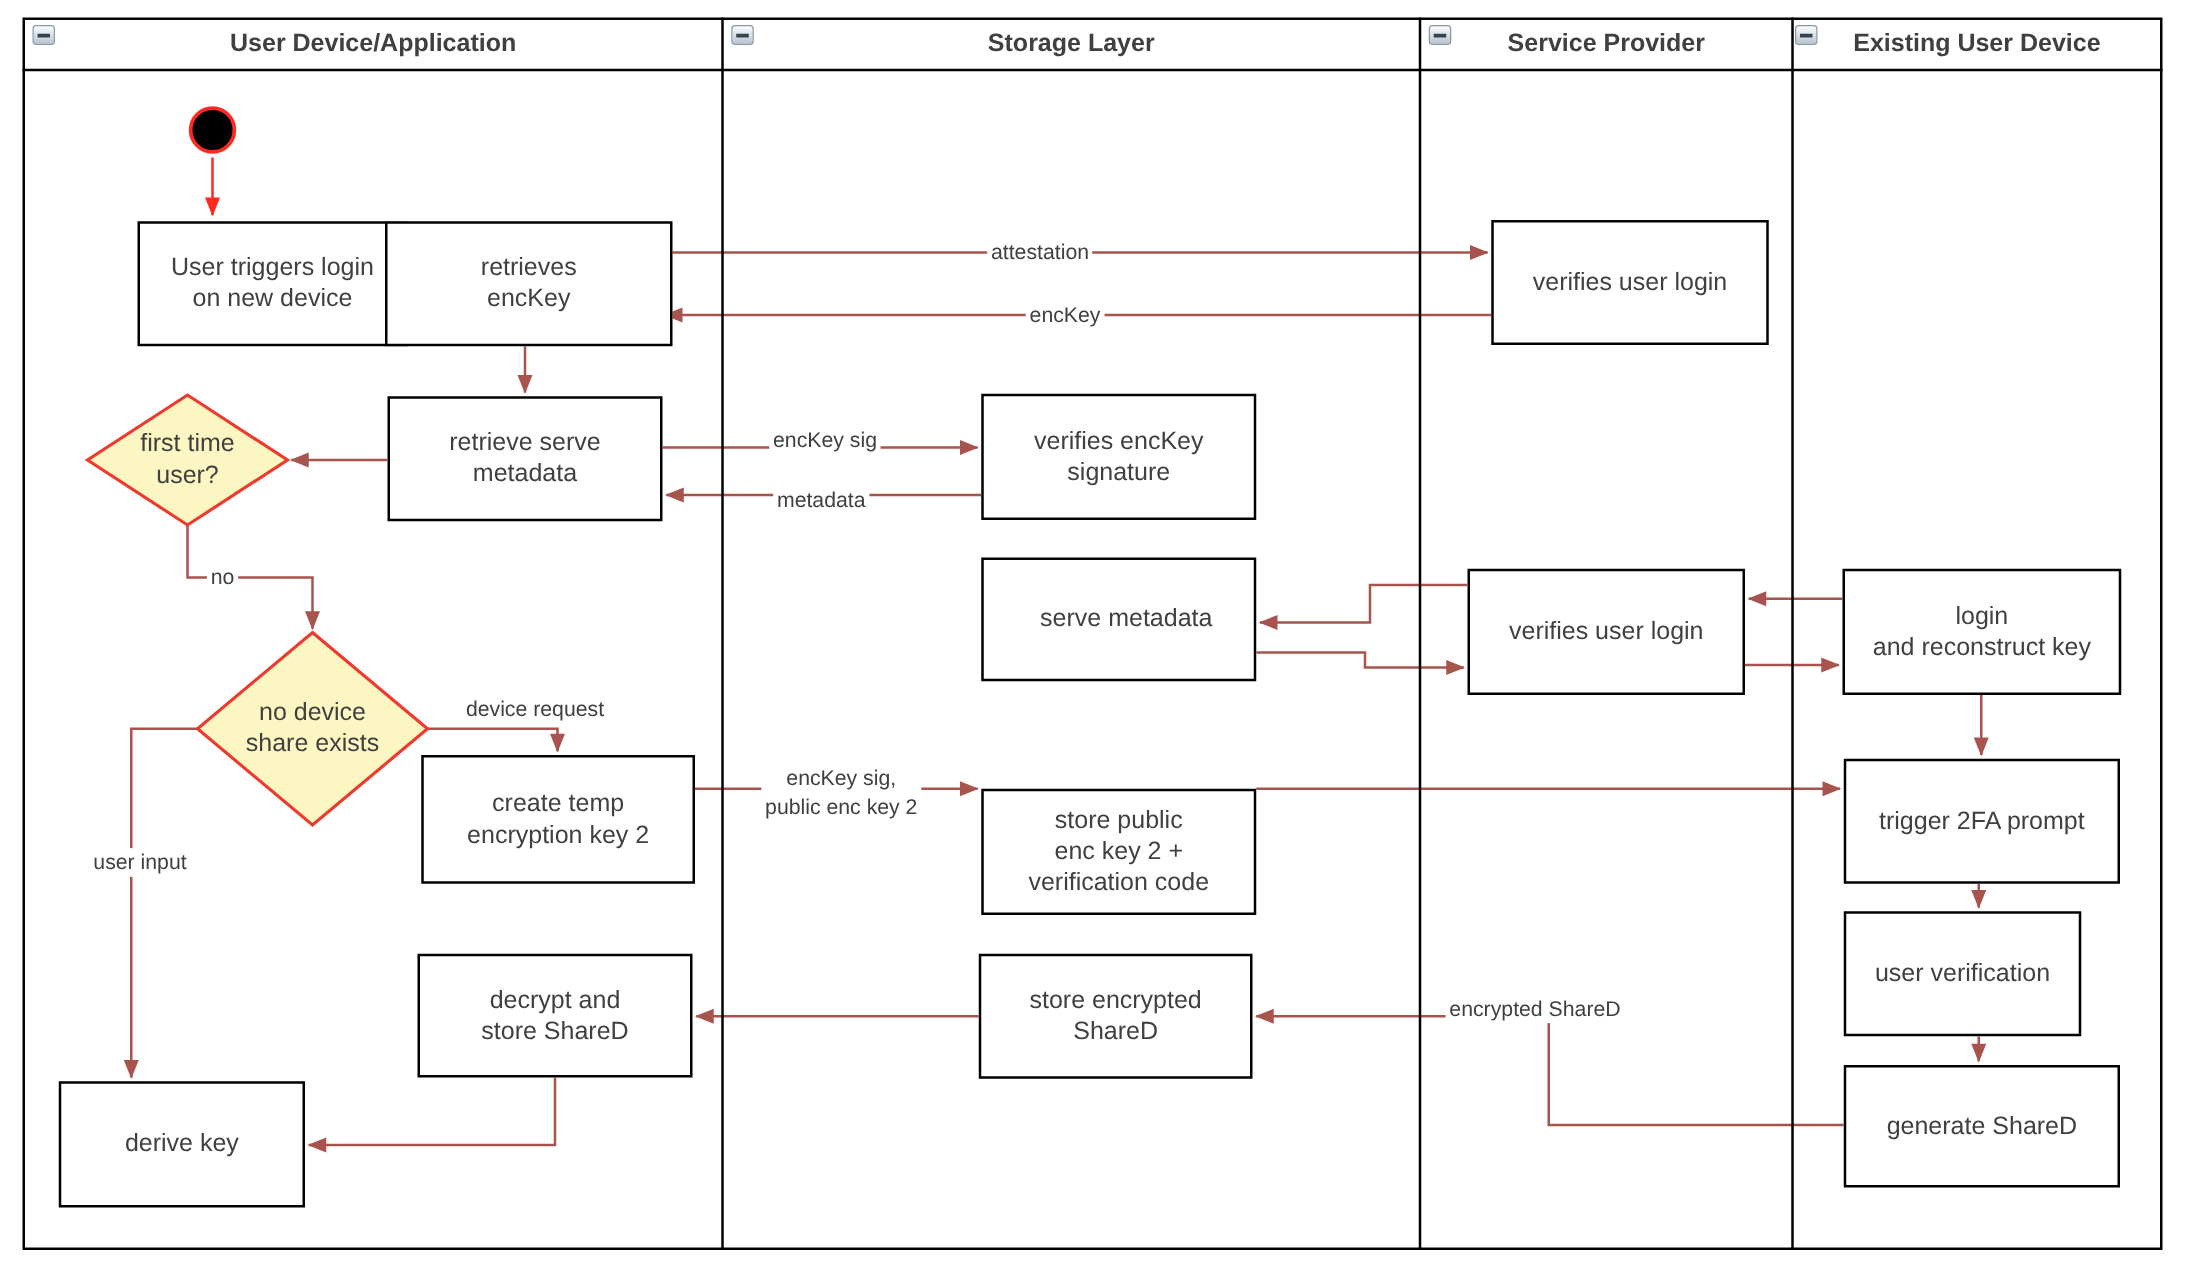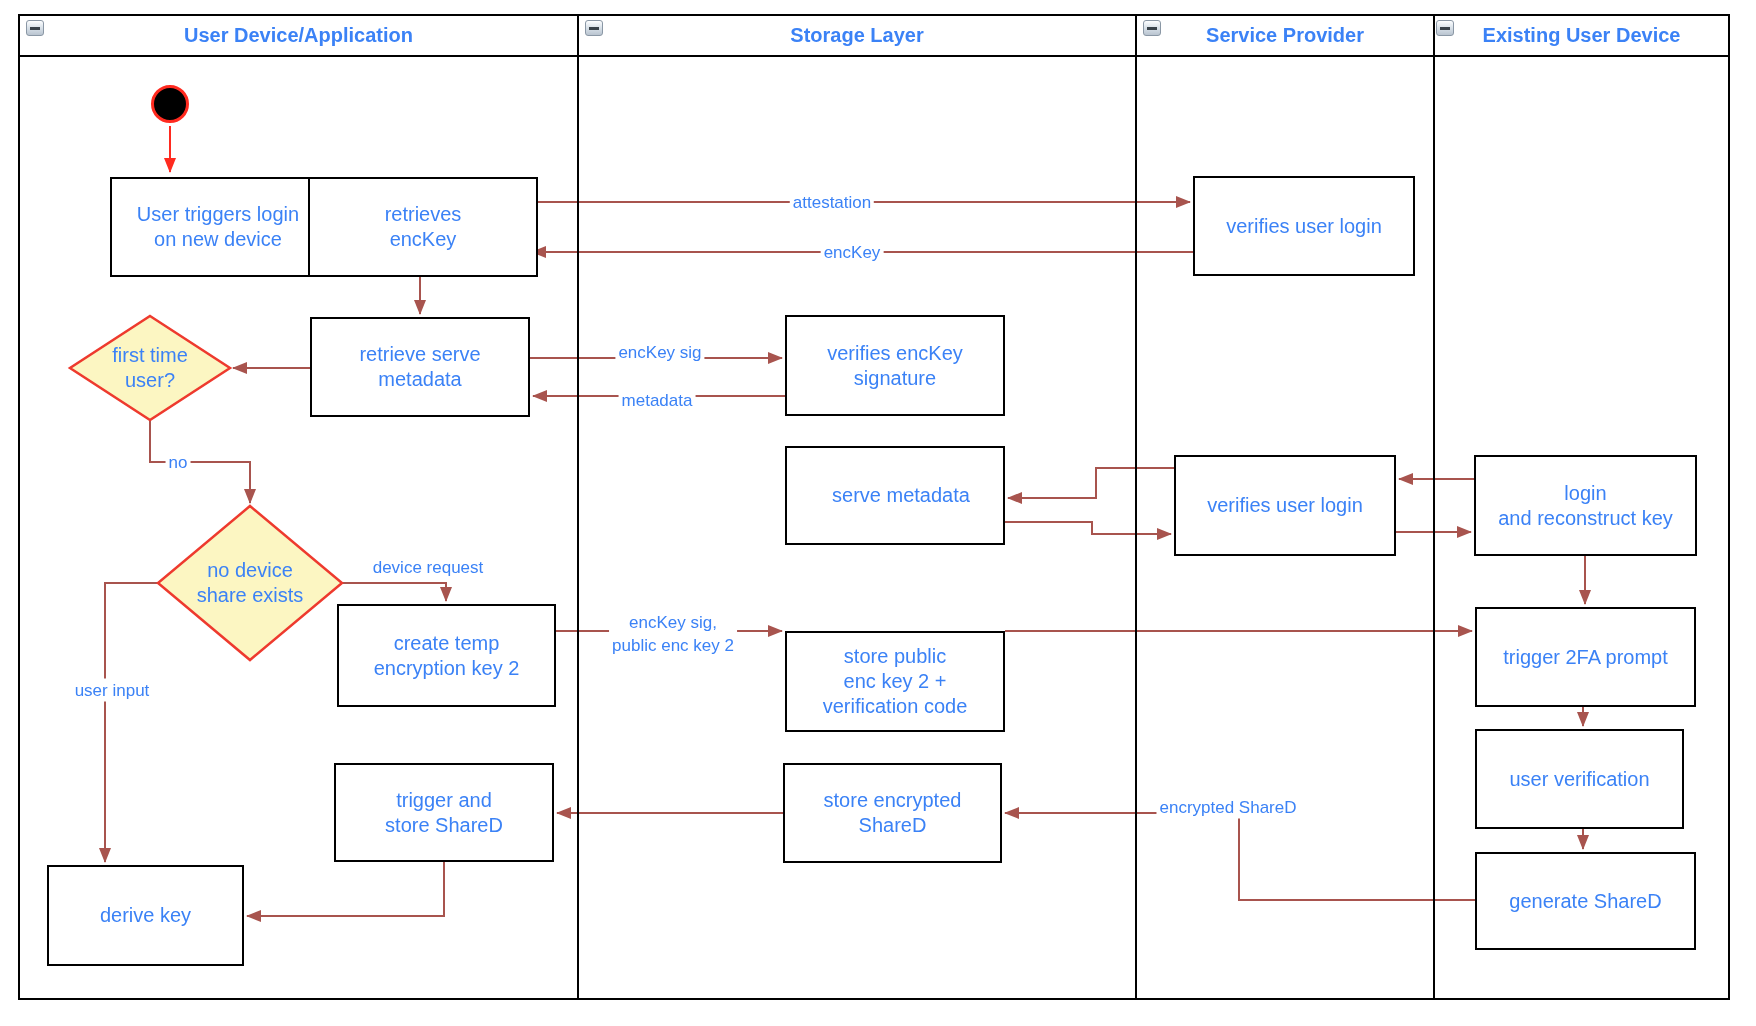--- a/index.html
+++ b/index.html
@@ -1,18 +1,18 @@
 <!DOCTYPE html>
 <html><head>
 <meta charset="utf-8">
 <style>
   html,body{margin:0;padding:0;background:#ffffff;}
   .canvas{
     position:relative;width:1756px;height:1026px;background:#ffffff;
-    font-family:"Liberation Sans", sans-serif;color:#3b82f6;overflow:hidden;
+    font-family:"Liberation Sans", sans-serif;color:#404040;overflow:hidden;
   }
   .frame{position:absolute;border:2px solid #000;background:transparent;box-sizing:border-box;}
   .vline{position:absolute;width:2px;background:#000;}
   .hline{position:absolute;height:2px;background:#000;}
   .lane-header{
     position:absolute;top:16px;height:39px;display:flex;align-items:center;justify-content:center;
     font-size:20px;font-weight:bold;box-sizing:border-box;
   }
   .collapse-btn{
     position:absolute;width:18px;height:16px;top:4px;
@@ -114,37 +114,37 @@
       <div class="node box" style="left: 308px; top: 177px; width: 230px; height: 100px;"><span>retrieves
 encKey</span></div>
       <div class="node box" style="left: 310px; top: 317px; width: 220px; height: 100px;"><span>retrieve serve
 metadata</span></div>
       <div class="node diamond" style="left: 70px; top: 316px; width: 160px; height: 104px;"><span>first time
 user?</span></div>
       <div class="node diamond" style="left: 158px; top: 506px; width: 184px; height: 154px;"><span>no device
 share exists</span></div>
       <div class="node box" style="left: 337px; top: 604px; width: 219px; height: 103px;"><span>create temp
 encryption key 2</span></div>
-      <div class="node box" style="left: 334px; top: 763px; width: 220px; height: 99px;"><span>trigger and
+      <div class="node box" style="left: 334px; top: 763px; width: 220px; height: 99px;"><span>decrypt and
 store ShareD</span></div>
       <div class="node box" style="left: 47px; top: 865px; width: 197px; height: 101px;"><span>derive key</span></div>
       <div class="node box" style="left: 785px; top: 315px; width: 220px; height: 101px;"><span>verifies encKey
 signature</span></div>
       <div class="node box" style="left: 785px; top: 446px; width: 220px; height: 99px; padding-left: 12px;"><span>serve metadata</span></div>
       <div class="node box" style="left: 785px; top: 607px; width: 220px; height: 101px; margin-top: 24px;"><span>store public
 enc key 2 +
 verification code</span></div>
       <div class="node box" style="left: 783px; top: 763px; width: 219px; height: 100px;"><span>store encrypted
 ShareD</span></div>
       <div class="node box" style="left: 1193px; top: 176px; width: 222px; height: 100px;"><span>verifies user login</span></div>
       <div class="node box" style="left: 1174px; top: 455px; width: 222px; height: 101px;"><span>verifies user login</span></div>
       <div class="node box" style="left: 1474px; top: 455px; width: 223px; height: 101px;"><span>login
 and reconstruct key</span></div>
       <div class="node box" style="left: 1475px; top: 607px; width: 221px; height: 100px;"><span>trigger 2FA prompt</span></div>
-      <div class="node box" style="left: 1475px; top: 729px; width: 209px; height: 100px;"><span>user verification</span></div>
+      <div class="node box" style="left: 1475px; top: 729px; width: 190px; height: 100px;"><span>user verification</span></div>
       <div class="node box" style="left: 1475px; top: 852px; width: 221px; height: 98px;"><span>generate ShareD</span></div>
     </div>
   <div id="label-layer">
       <div class="edge-label" style="left: 832px; top: 202px;">attestation</div>
       <div class="edge-label" style="left: 852px; top: 252px;">encKey</div>
       <div class="edge-label" style="left: 660px; top: 352px;">encKey sig</div>
       <div class="edge-label" style="left: 657px; top: 400px;">metadata</div>
       <div class="edge-label" style="left: 178px; top: 462px;">no</div>
       <div class="edge-label" style="left: 428px; top: 567px;">device request</div>
       <div class="edge-label" style="left: 673px; top: 634px;">encKey sig,

